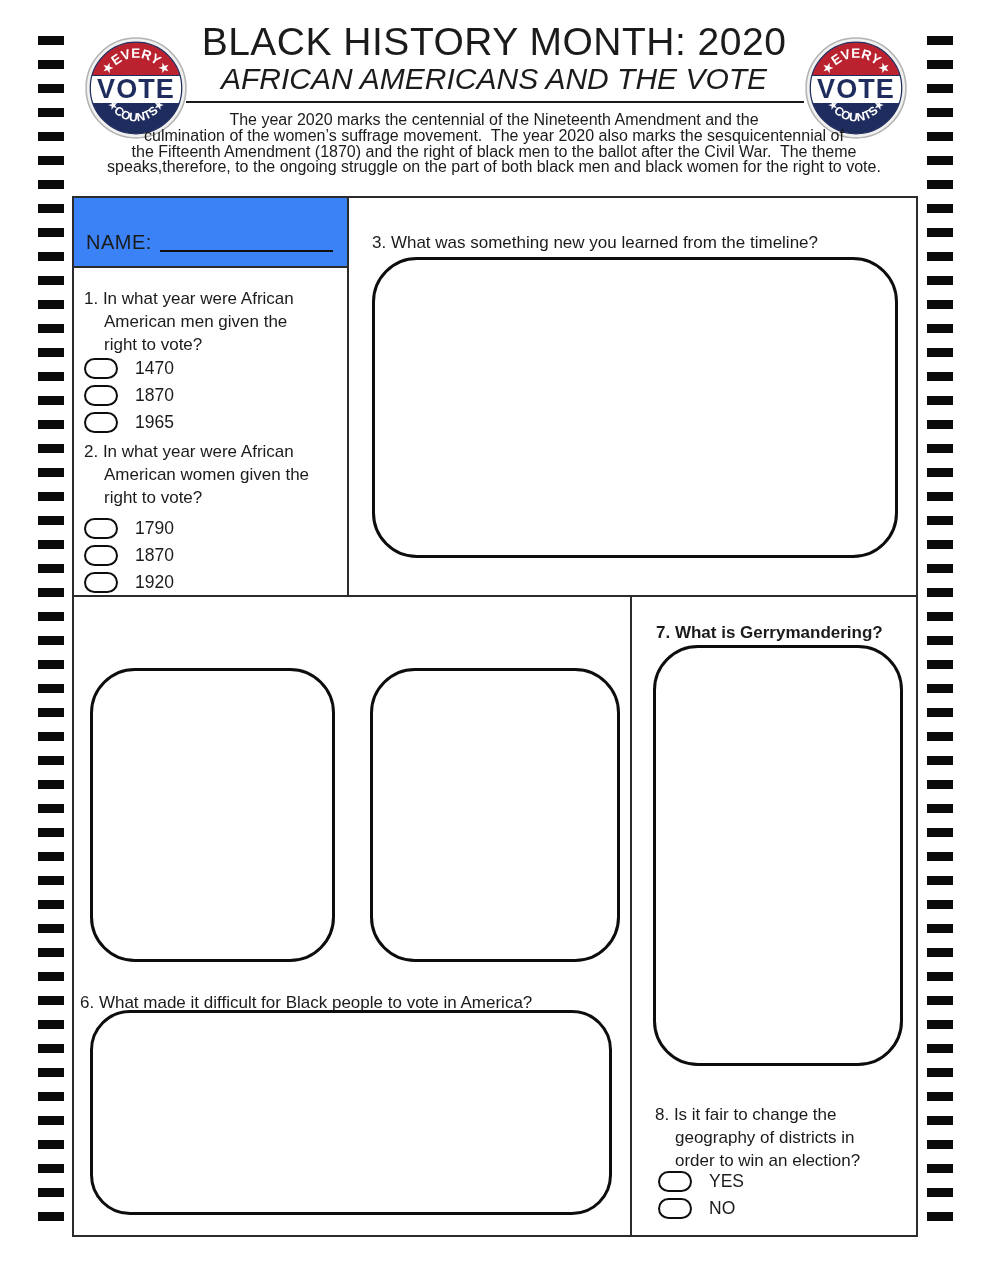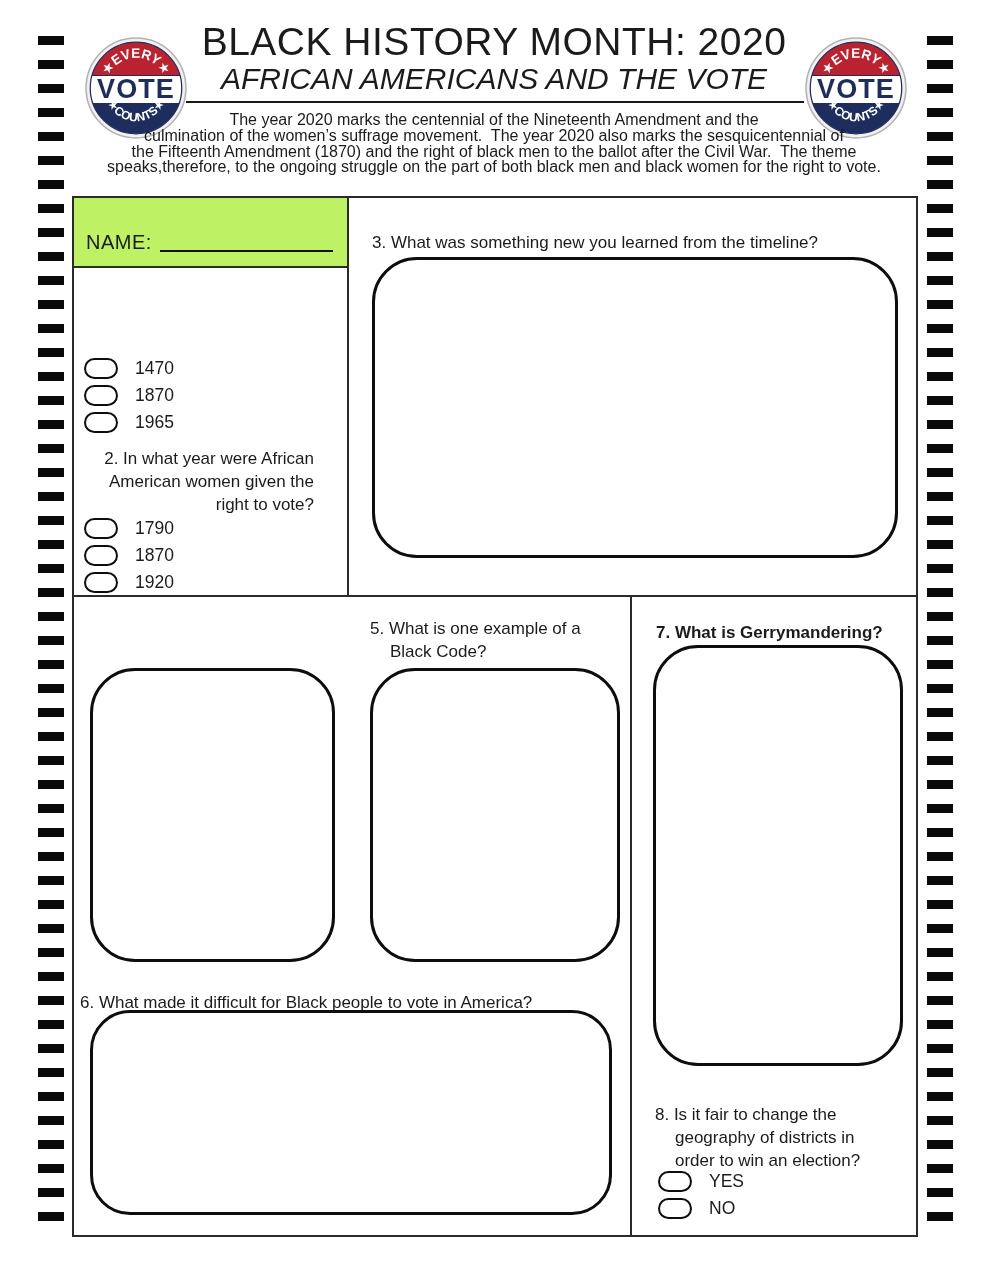--- a/index.html
+++ b/index.html
@@ -28,21 +28,21 @@
   .intro div{white-space:pre-wrap;}
 
   
   .main-box{position:absolute;left:72px;top:196px;width:846px;height:1041px;
             border:2px solid #2b2b2b;box-sizing:border-box;}
   .divider{position:absolute;background:#2b2b2b;}
   .div-v1{left:273px;top:0;width:2px;height:399px;}
   .div-h{left:0;top:397px;width:842px;height:2px;}
   .div-v2{left:556px;top:399px;width:2px;height:638px;}
 
-  .name-box{position:absolute;left:0;top:0;width:273px;height:70px;background:#bef264;
+  .name-box{position:absolute;left:0;top:0;width:273px;height:70px;background:#3b82f6;
             border-bottom:2px solid #2b2b2b;box-sizing:border-box;
             display:flex;align-items:flex-end;padding:0 14px 12px 12px;}
   .name-label{font-size:20px;letter-spacing:.5px;}
   .name-line{flex:1;height:1px;border-bottom:2px solid #111;margin-left:8px;margin-bottom:2px;}
 
   .q-label{position:absolute;font-size:17px;line-height:23px;
            padding-left:20px;text-indent:-20px;margin-top:9px;}
   .answer-box{position:absolute;border:3px solid #0d0d0d;border-radius:45px;background:#fff;box-sizing:border-box;}
 
   .options{position:absolute;display:flex;flex-direction:column;}
@@ -129,57 +129,57 @@
 
     <div class="divider div-v1"></div>
     <div class="divider div-h"></div>
     <div class="divider div-v2"></div>
 
     <div class="name-box">
       <span class="name-label">NAME:</span>
       <span class="name-line"></span>
     </div>
 
+    <div class="q-label" style="left:10px;top:80px;width:210px;">1. In what year were African American men given the right to vote?</div>
     <div class="options" style="left:10px;top:157px;">
       <div class="opt-row">
         <span class="bubble"></span>
         <span class="opt-label">1470</span>
       </div>
       <div class="opt-row">
         <span class="bubble"></span>
         <span class="opt-label">1870</span>
       </div>
       <div class="opt-row">
         <span class="bubble"></span>
         <span class="opt-label">1965</span>
       </div>
     </div>
 
-    <div class="q-label" style="left:10px;top:240px;width:210px;text-align:right;">2. In what year were African American women given the right to vote?</div>
+    <div class="q-label" style="left:10px;top:233px;width:210px;">2. In what year were African American women given the right to vote?</div>
     <div class="options" style="left:10px;top:317px;">
       <div class="opt-row">
         <span class="bubble"></span>
         <span class="opt-label">1790</span>
       </div>
       <div class="opt-row">
         <span class="bubble"></span>
         <span class="opt-label">1870</span>
       </div>
       <div class="opt-row">
         <span class="bubble"></span>
         <span class="opt-label">1920</span>
       </div>
     </div>
 
     <div class="q-label" style="left:298px;top:24px;width:530px;">3. What was something new you learned from the timeline?</div>
     <div class="answer-box" style="left:298px;top:59px;width:526px;height:301px;"></div>
 
     <div class="answer-box" style="left:16px;top:470px;width:245px;height:294px;"></div>
 
-    <div class="q-label" style="left:296px;top:410px;width:212px;">5. What is one example of a Black Code?</div>
     <div class="answer-box" style="left:296px;top:470px;width:250px;height:294px;"></div>
 
     <div class="q-label" style="left:6px;top:784px;width:545px;">6. What made it difficult for Black people to vote in America?</div>
     <div class="answer-box" style="left:16px;top:812px;width:522px;height:205px;border-radius:40px;"></div>
 
     <div class="q-label" style="left:582px;top:414px;width:245px;font-weight:bold;">7. What is Gerrymandering?</div>
     <div class="answer-box" style="left:579px;top:447px;width:250px;height:421px;"></div>
 
     <div class="q-label" style="left:581px;top:896px;width:220px;">8. Is it fair to change the geography of districts in order to win an election?</div>
     <div class="options" style="left:584px;top:970px;">

